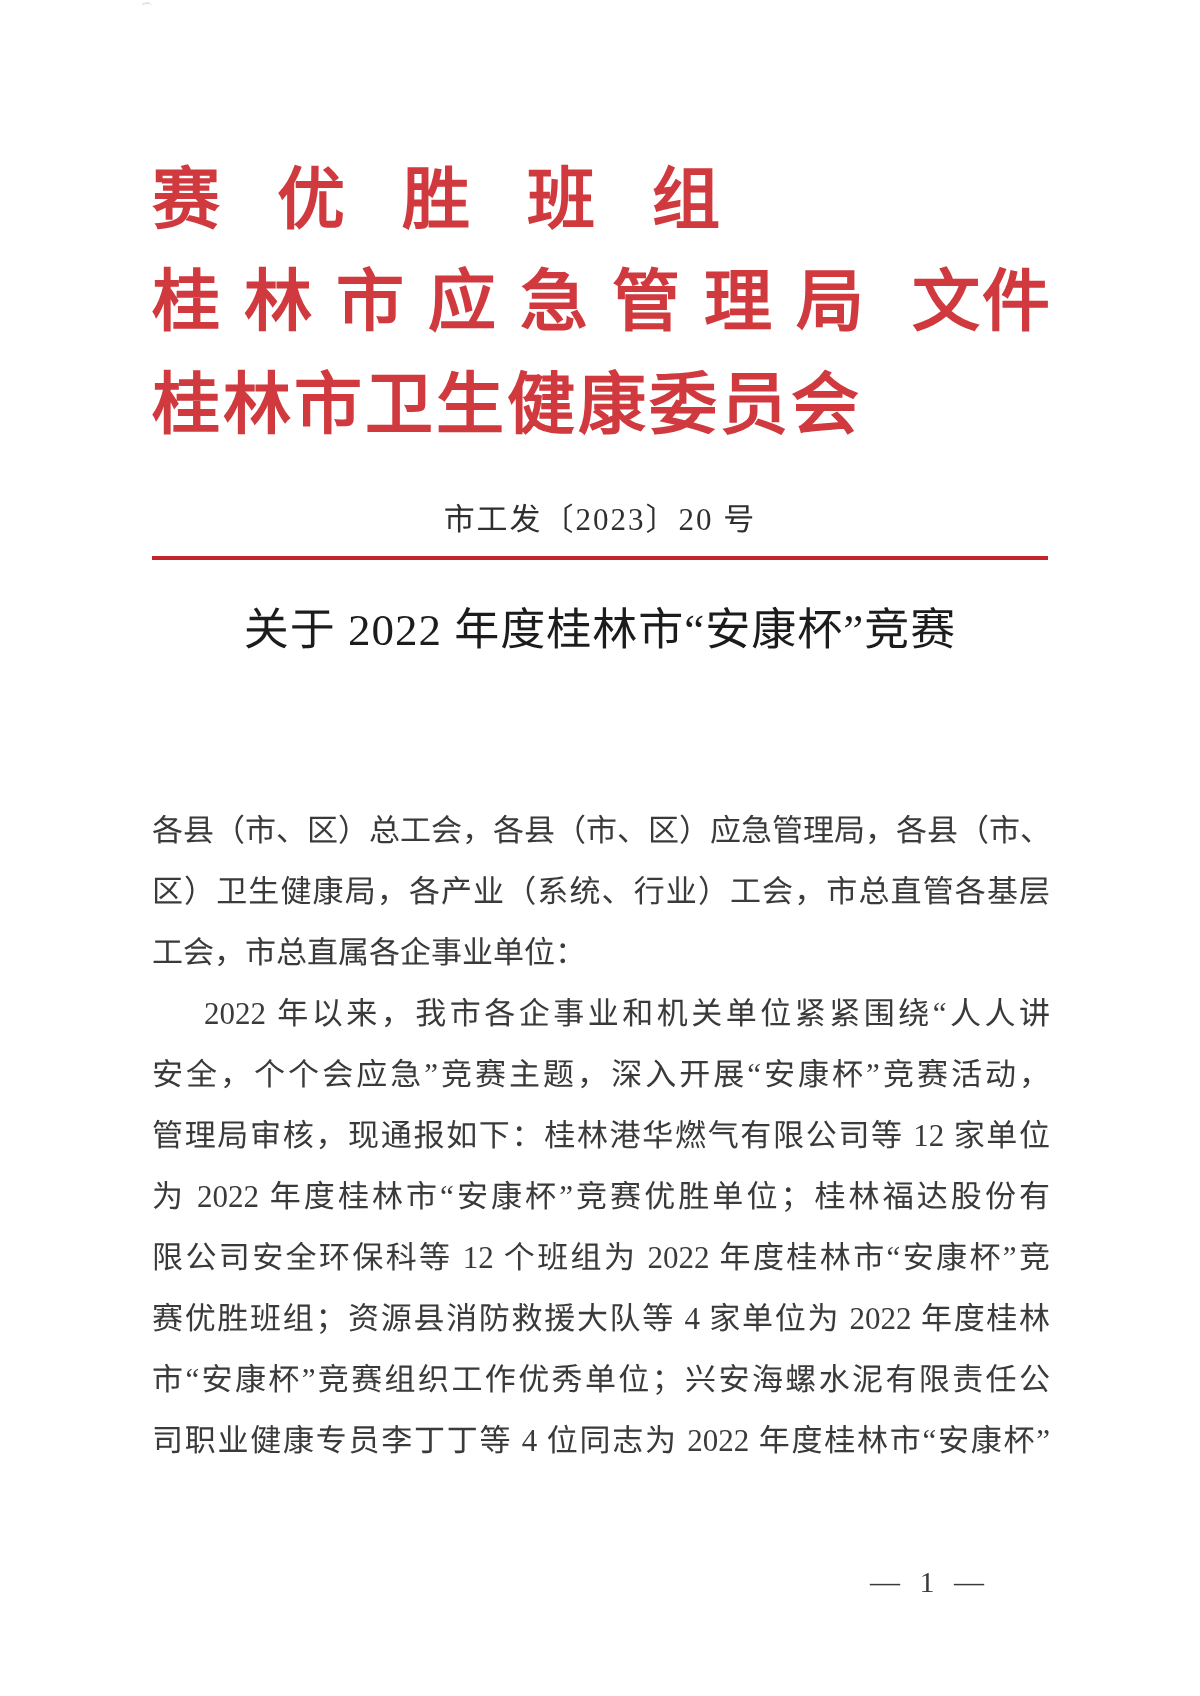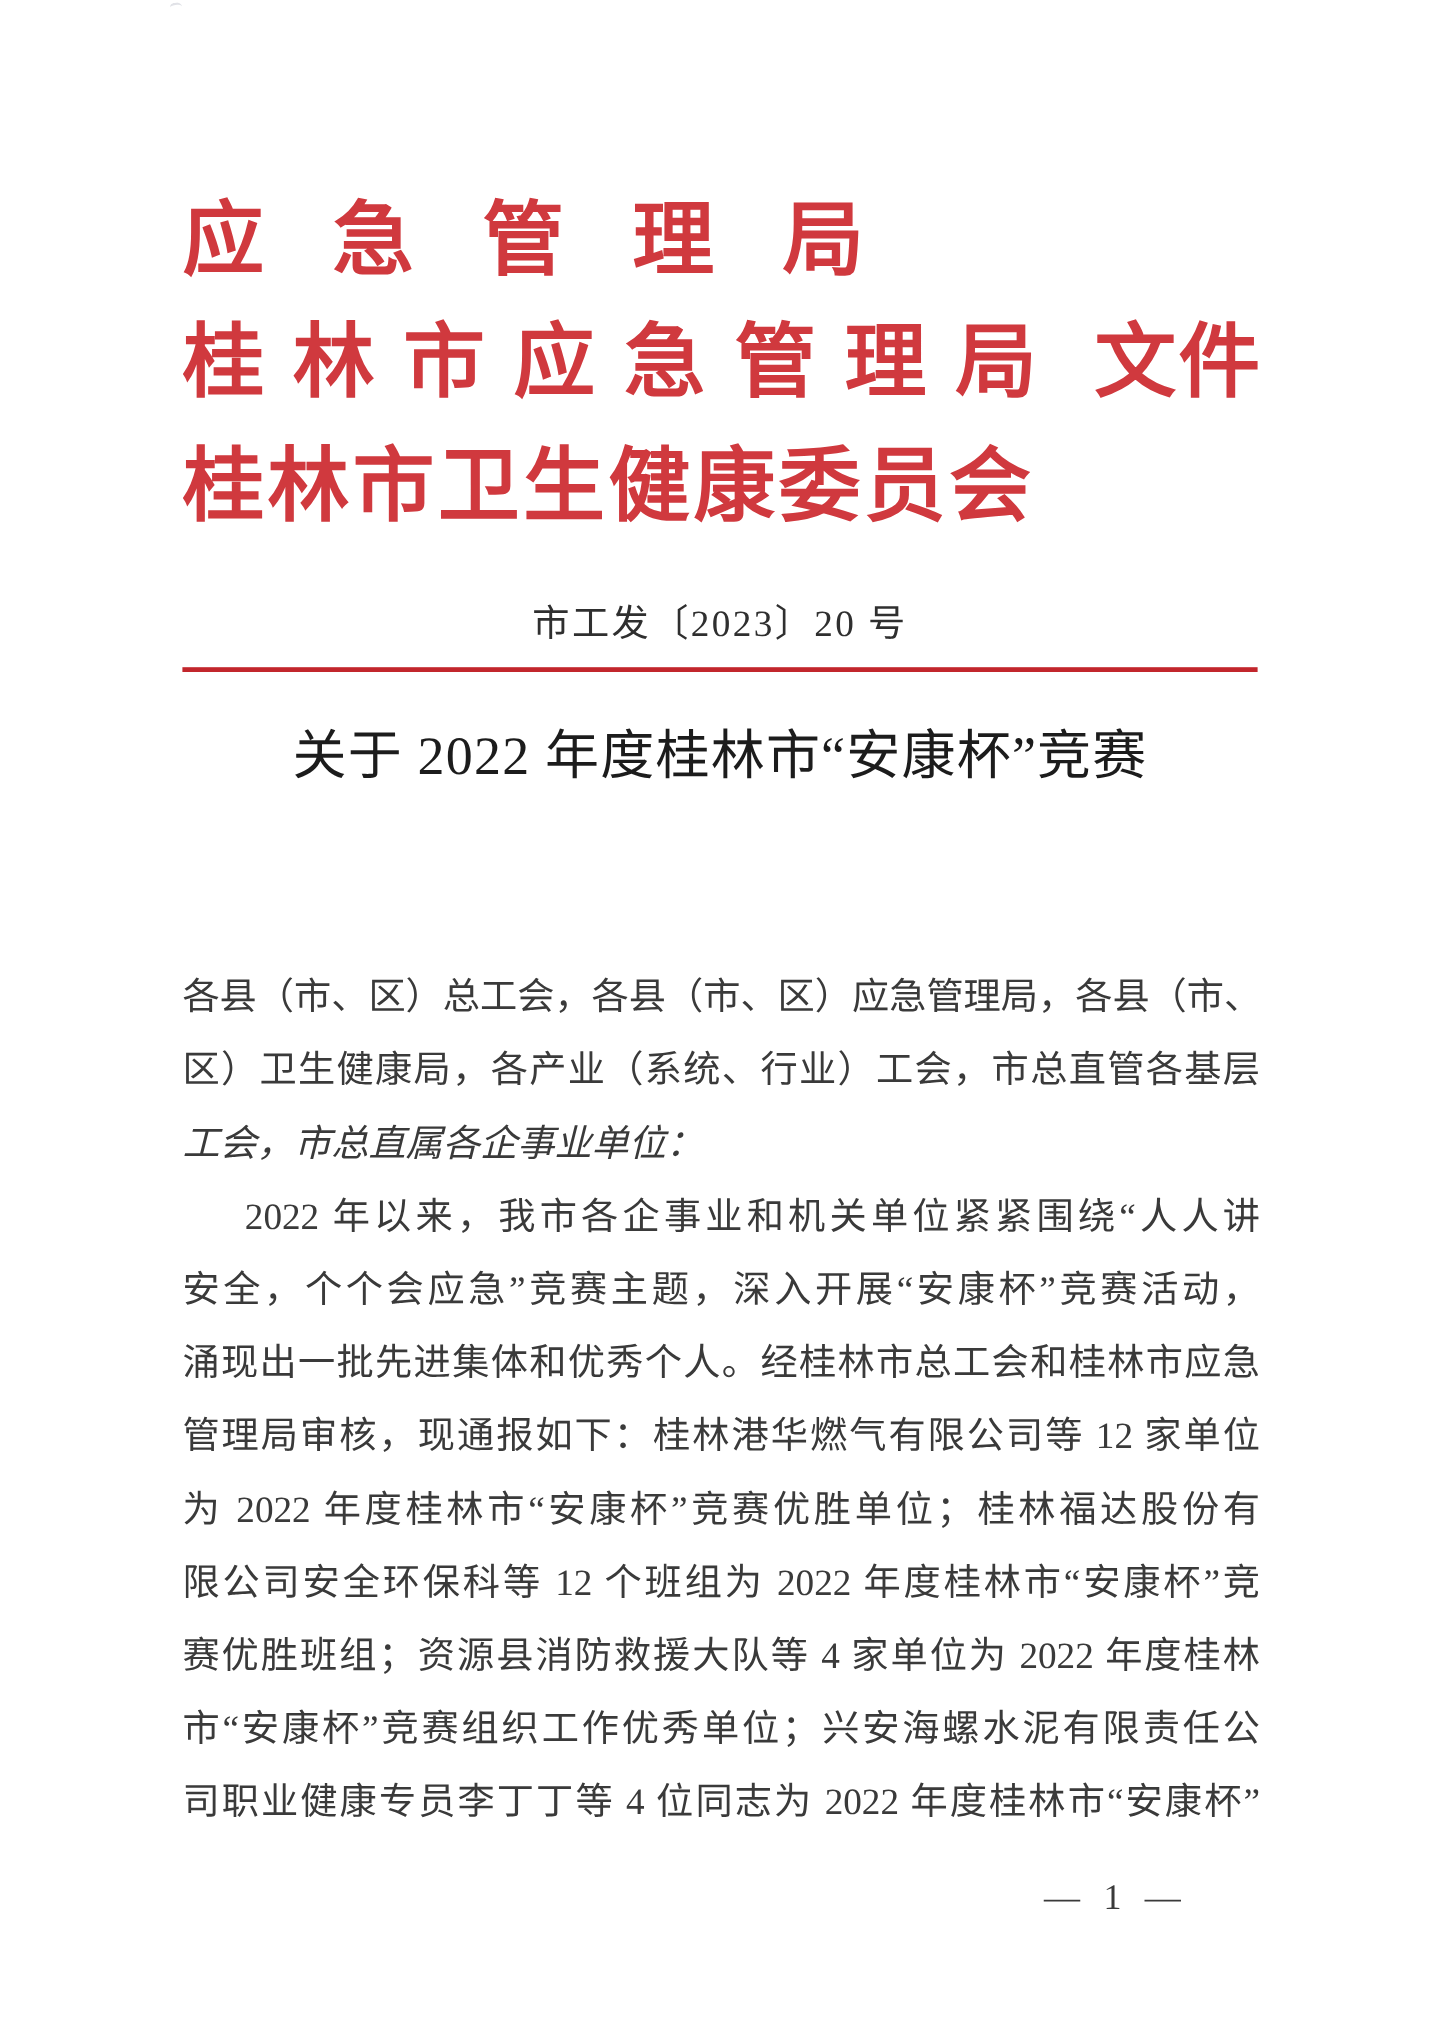--- a/index.html
+++ b/index.html
@@ -89,21 +89,20 @@
   .body-line {
     height: 61px;
     text-align: justify;
     text-align-last: justify;
     text-justify: inter-character;
     white-space: nowrap;
   }
   .body-line.short {
     text-align: left;
     text-align-last: left;
-    font-style: italic;
   }
   .body-line.indent {
     text-indent: 52px;
   }
   
   .page-number {
     position: absolute;
     right: 210px;
     top: 1562px;
     font-size: 30px;
@@ -114,21 +113,21 @@
   }
 </style>
 </head>
 <body>
 
 <div class="page">
 
   <div class="scan-artifact"></div>
 
   <div>
-    <div class="org-line org-line-1">应急管理局</div>
+    <div class="org-line org-line-1">赛优胜班组</div>
 
     <div class="org-line org-line-2">
       <span class="org-main">桂林市应急管理局</span><span class="org-suffix">文件</span>
     </div>
 
     <div class="org-line org-line-3">桂林市卫生健康委员会</div>
 
     <div class="doc-number">市工发〔2023〕20 号</div>
 
     <div class="red-divider"></div>
@@ -137,21 +136,20 @@
   <div class="doc-title">
     <div>关于 2022 年度桂林市“安康杯”竞赛</div>
   </div>
 
   <div class="doc-body">
     <div class="body-line">各县（市、区）总工会，各县（市、区）应急管理局，各县（市、</div>
     <div class="body-line">区）卫生健康局，各产业（系统、行业）工会，市总直管各基层</div>
     <div class="body-line short">工会，市总直属各企事业单位：</div>
     <div class="body-line indent">2022 年以来，我市各企事业和机关单位紧紧围绕“人人讲</div>
     <div class="body-line">安全，个个会应急”竞赛主题，深入开展“安康杯”竞赛活动，</div>
-    <div class="body-line">涌现出一批先进集体和优秀个人。经桂林市总工会和桂林市应急</div>
     <div class="body-line">管理局审核，现通报如下：桂林港华燃气有限公司等 12 家单位</div>
     <div class="body-line">为 2022 年度桂林市“安康杯”竞赛优胜单位；桂林福达股份有</div>
     <div class="body-line">限公司安全环保科等 12 个班组为 2022 年度桂林市“安康杯”竞</div>
     <div class="body-line">赛优胜班组；资源县消防救援大队等 4 家单位为 2022 年度桂林</div>
     <div class="body-line">市“安康杯”竞赛组织工作优秀单位；兴安海螺水泥有限责任公</div>
     <div class="body-line">司职业健康专员李丁丁等 4 位同志为 2022 年度桂林市“安康杯”</div>
   </div>
 
   <div class="page-number">— 1 —</div>
 

